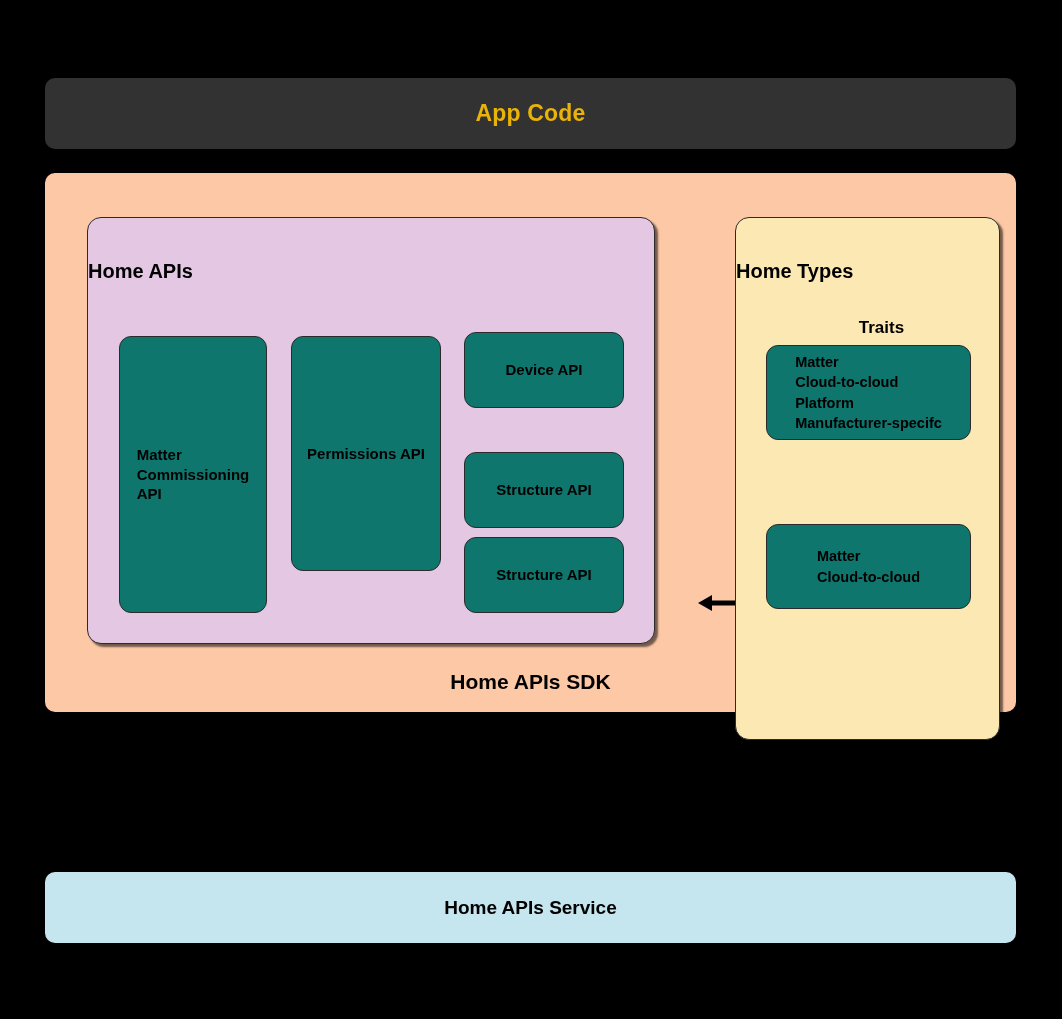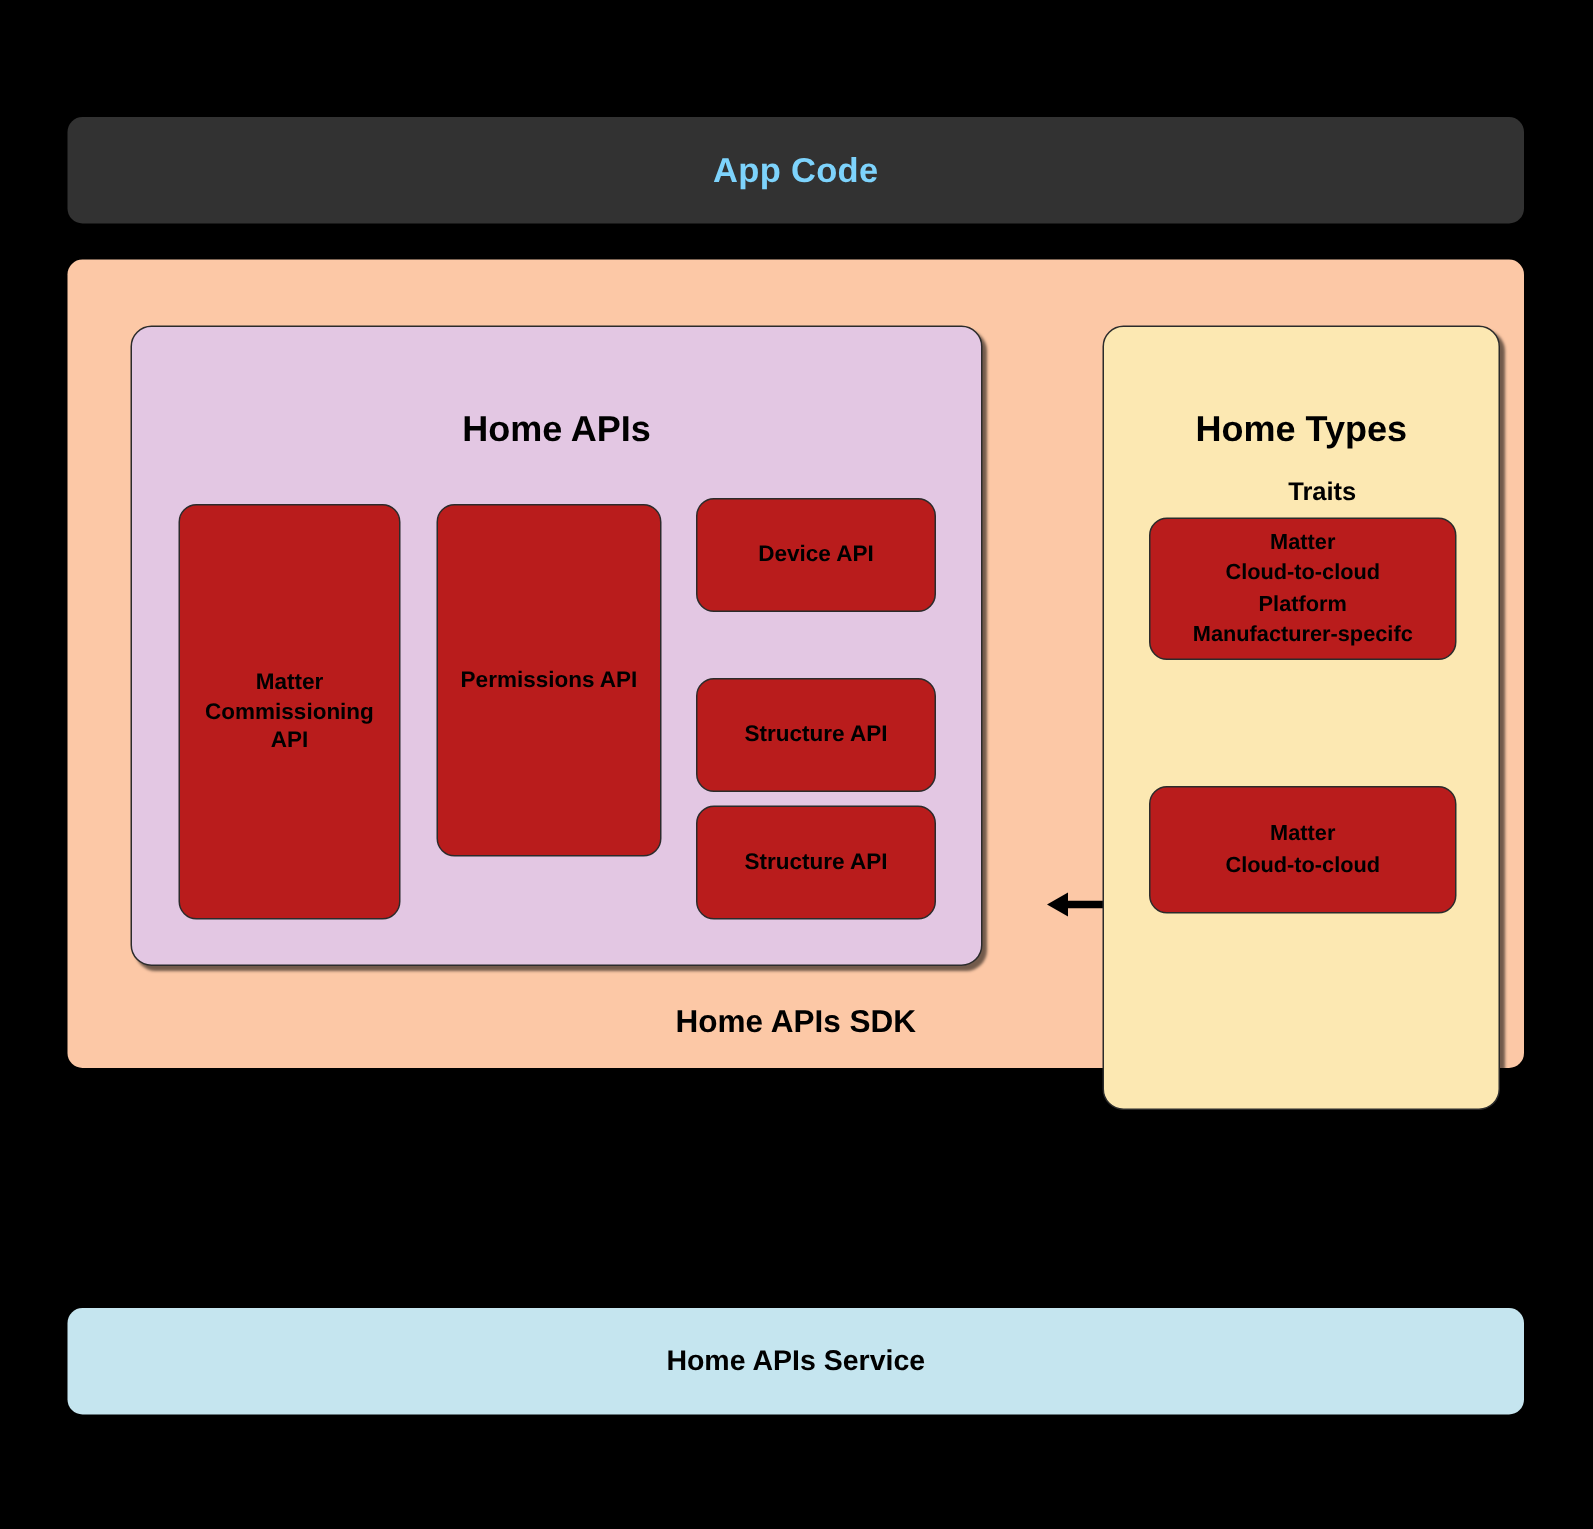--- a/index.html
+++ b/index.html
@@ -26,21 +26,21 @@
     top: 78px;
     width: 971px;
     height: 71px;
     background: #323232;
     border-radius: 10px;
     display: flex;
     align-items: center;
     justify-content: center;
   }
   .app-code-label {
-    color: #7dd3fc;
+    color: #eab308;
     font-size: 23px;
     font-weight: bold;
     letter-spacing: 0.2px;
   }
 
   
   .sdk-container {
     position: absolute;
     left: 45px;
     top: 173px;
@@ -83,37 +83,34 @@
     width: 265px;
     height: 523px;
     background: #FCE8B2;
   }
 
   .panel-title {
     position: absolute;
     left: 0;
     right: 0;
     top: 42px;
-    text-align: center;
-    font-size: 24px;
-    font-weight: bold;
-    color: #000000;
-    margin-top: 13px;
+    font-size: 20px;
+    font-weight: bold;
+    color: #000000;
   }
 
   
   .card {
     position: absolute;
-    background: #b91c1c;
+    background: #0f766e;
     border: 1.5px solid #2b2b2b;
     border-radius: 12px;
     display: flex;
     align-items: center;
     justify-content: center;
-    text-align: center;
     font-size: 15px;
     font-weight: bold;
     color: #000000;
     line-height: 1.33;
     padding: 0;
   }
 
   
   .card-matter-commissioning {
     left: 31px;

